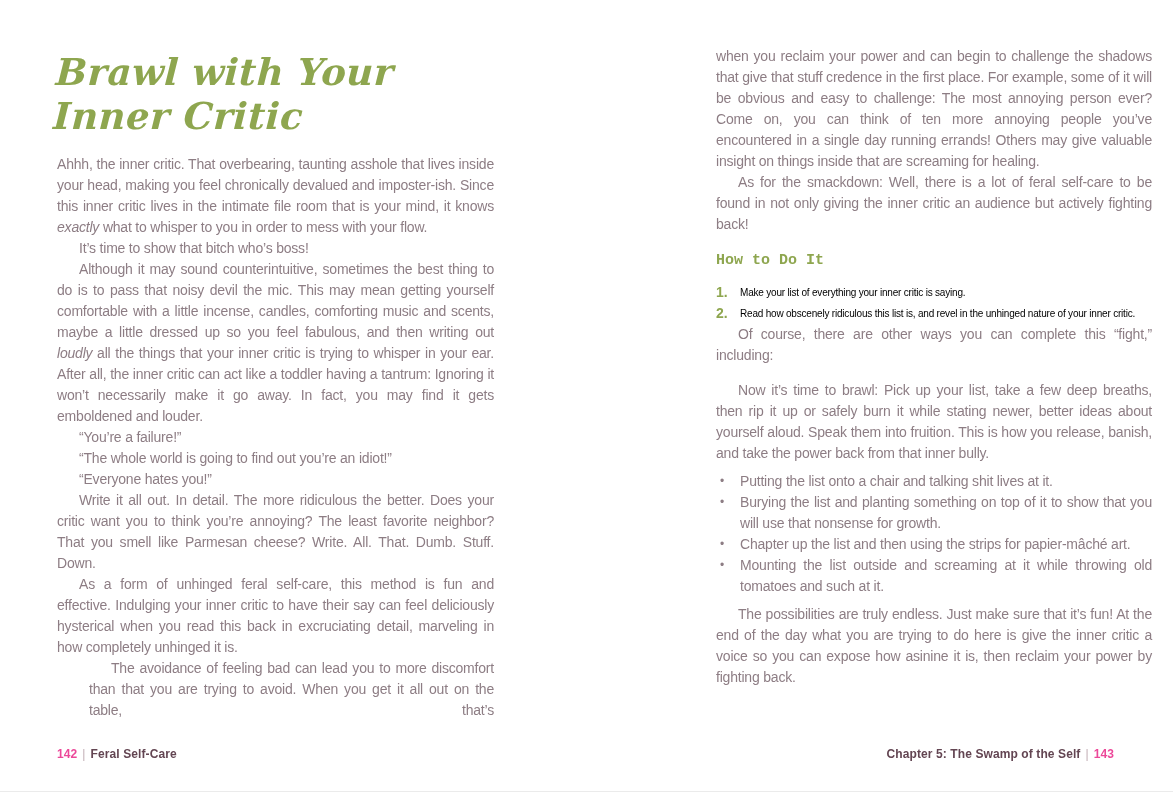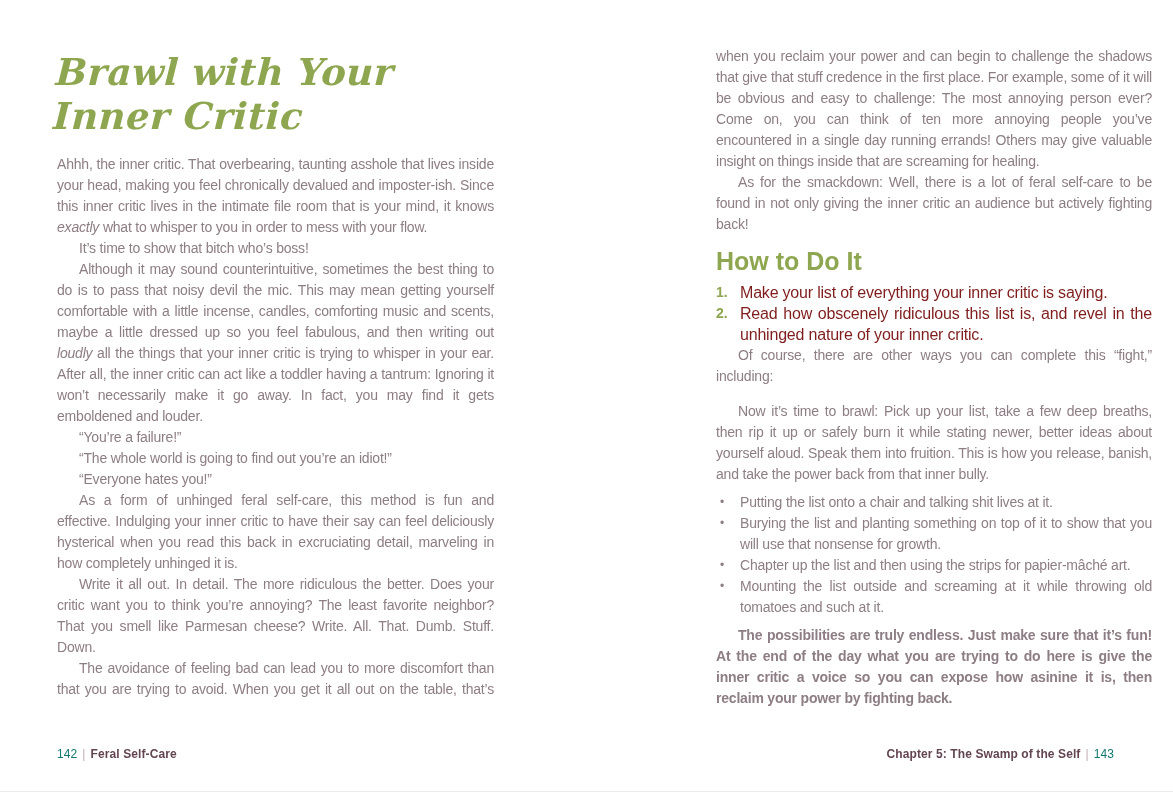--- a/index.html
+++ b/index.html
@@ -40,50 +40,51 @@
   
   .bodytext p {
     margin: 0;
     font-size: 14px;
     line-height: 21px;
     letter-spacing: -0.2px;
     color: #8d7d84;
     text-align: justify;
   }
   .bodytext p.indent { text-indent: 22px; }
-  .bodytext p.fill-last { text-align-last: justify; }
+  .bodytext p.fill-last { text-align-last: justify; margin-left: 32px; }
   .bodytext em { }
 
   
   .howto-heading {
     margin: 14px 0 9px 0;
-    font-size: 25px;
+    font-size: 15px;
     line-height: 24px;
     font-weight: bold;
     color: #8ea64f;
     letter-spacing: 0;
+    font-family: Liberation Mono, monospace;
   }
 
   
   .num-list { margin: 0; }
   .num-item { display: flex; }
   .num-item .marker {
     flex: none;
     width: 24px;
     font-size: 14px;
     line-height: 21px;
     font-weight: bold;
     color: #8ea64f;
   }
   .num-item .txt {
     flex: 1;
-    font-size: 16px;
+    font-size: 10px;
     line-height: 21px;
     letter-spacing: -0.2px;
-    color: #7f1d1d;
+    color: #000000;
     text-align: justify;
   }
 
   
   .bullet-list { margin: 7px 0 0 0; }
   .bullet-item { display: flex; }
   .bullet-item .bmark {
     flex: none;
     width: 20px;
     padding-left: 4px;
@@ -94,35 +95,35 @@
   .bullet-item .txt {
     flex: 1;
     font-size: 14px;
     line-height: 21px;
     letter-spacing: -0.2px;
     color: #8d7d84;
     text-align: justify;
   }
 
   .gap-top     { margin-top: 14px !important; }
-  .gap-top-sm  { margin-top: 7px  !important; font-weight: bold; }
+  .gap-top-sm  { margin-top: 7px  !important; }
 
   
   .footer {
     position: absolute;
     top: 746px;
     font-size: 12px;
     line-height: 16px;
     color: #634552;
     letter-spacing: 0.1px;
     white-space: nowrap;
   }
   #footer-left  { left: 57px; }
   #footer-right { right: 59px; }
-  .footer .pagenum { font-weight: normal; color: #0f766e; }
+  .footer .pagenum { font-weight: bold; color: #ec4899; }
   .footer .sep { color: #c2aeb5; padding: 0 5px; font-weight: 400; }
   .footer .flabel { font-weight: 700; }
 
   
   .bottom-edge {
     position: absolute;
     left: 0;
     top: 791px;
     width: 1173px;
     height: 1px;
@@ -139,22 +140,22 @@
     <div>Inner Critic</div>
   </div>
 
   <div class="bodytext">
     <p><span>Ahhh, the inner critic. That overbearing, taunting asshole that lives inside your head, making you feel chronically devalued and imposter-ish. Since this inner critic lives in the intimate file room that is your mind, it knows </span><em>exactly</em><span> what to whisper to you in order to mess with your flow.</span></p>
     <p class="indent">It’s time to show that bitch who’s boss!</p>
     <p class="indent"><span>Although it may sound counterintuitive, sometimes the best thing to do is to pass that noisy devil the mic. This may mean getting yourself comfortable with a little incense, candles, comforting music and scents, maybe a little dressed up so you feel fabulous, and then writing out </span><em>loudly</em><span> all the things that your inner critic is trying to whisper in your ear. After all, the inner critic can act like a toddler having a tantrum: Ignoring it won’t necessarily make it go away. In fact, you may find it gets emboldened and louder.</span></p>
     <p class="indent">“You’re a failure!”</p>
     <p class="indent">“The whole world is going to find out you’re an idiot!”</p>
     <p class="indent">“Everyone hates you!”</p>
+    <p class="indent">Write it all out. In detail. The more ridiculous the better. Does your critic want you to think you’re annoying? The least favorite neighbor? That you smell like Parmesan cheese? Write. All. That. Dumb. Stuff. Down.</p>
     <p class="indent">As a form of unhinged feral self-care, this method is fun and effective. Indulging your inner critic to have their say can feel deliciously hysterical when you read this back in excruciating detail, marveling in how completely unhinged it is.</p>
-    <p class="indent">Write it all out. In detail. The more ridiculous the better. Does your critic want you to think you’re annoying? The least favorite neighbor? That you smell like Parmesan cheese? Write. All. That. Dumb. Stuff. Down.</p>
     <p class="indent fill-last">The avoidance of feeling bad can lead you to more discomfort than that you are trying to avoid. When you get it all out on the table, that’s</p>
   </div>
 </div>
 
 <div id="right-page" class="page-col">
 
   <div class="bodytext">
     <p>when you reclaim your power and can begin to challenge the shadows that give that stuff credence in the first place. For example, some of it will be obvious and easy to challenge: The most annoying person ever? Come on, you can think of ten more annoying people you’ve encountered in a single day running errands! Others may give valuable insight on things inside that are screaming for healing.</p>
     <p class="indent">As for the smackdown: Well, there is a lot of feral self-care to be found in not only giving the inner critic an audience but actively fighting back!</p>
 

